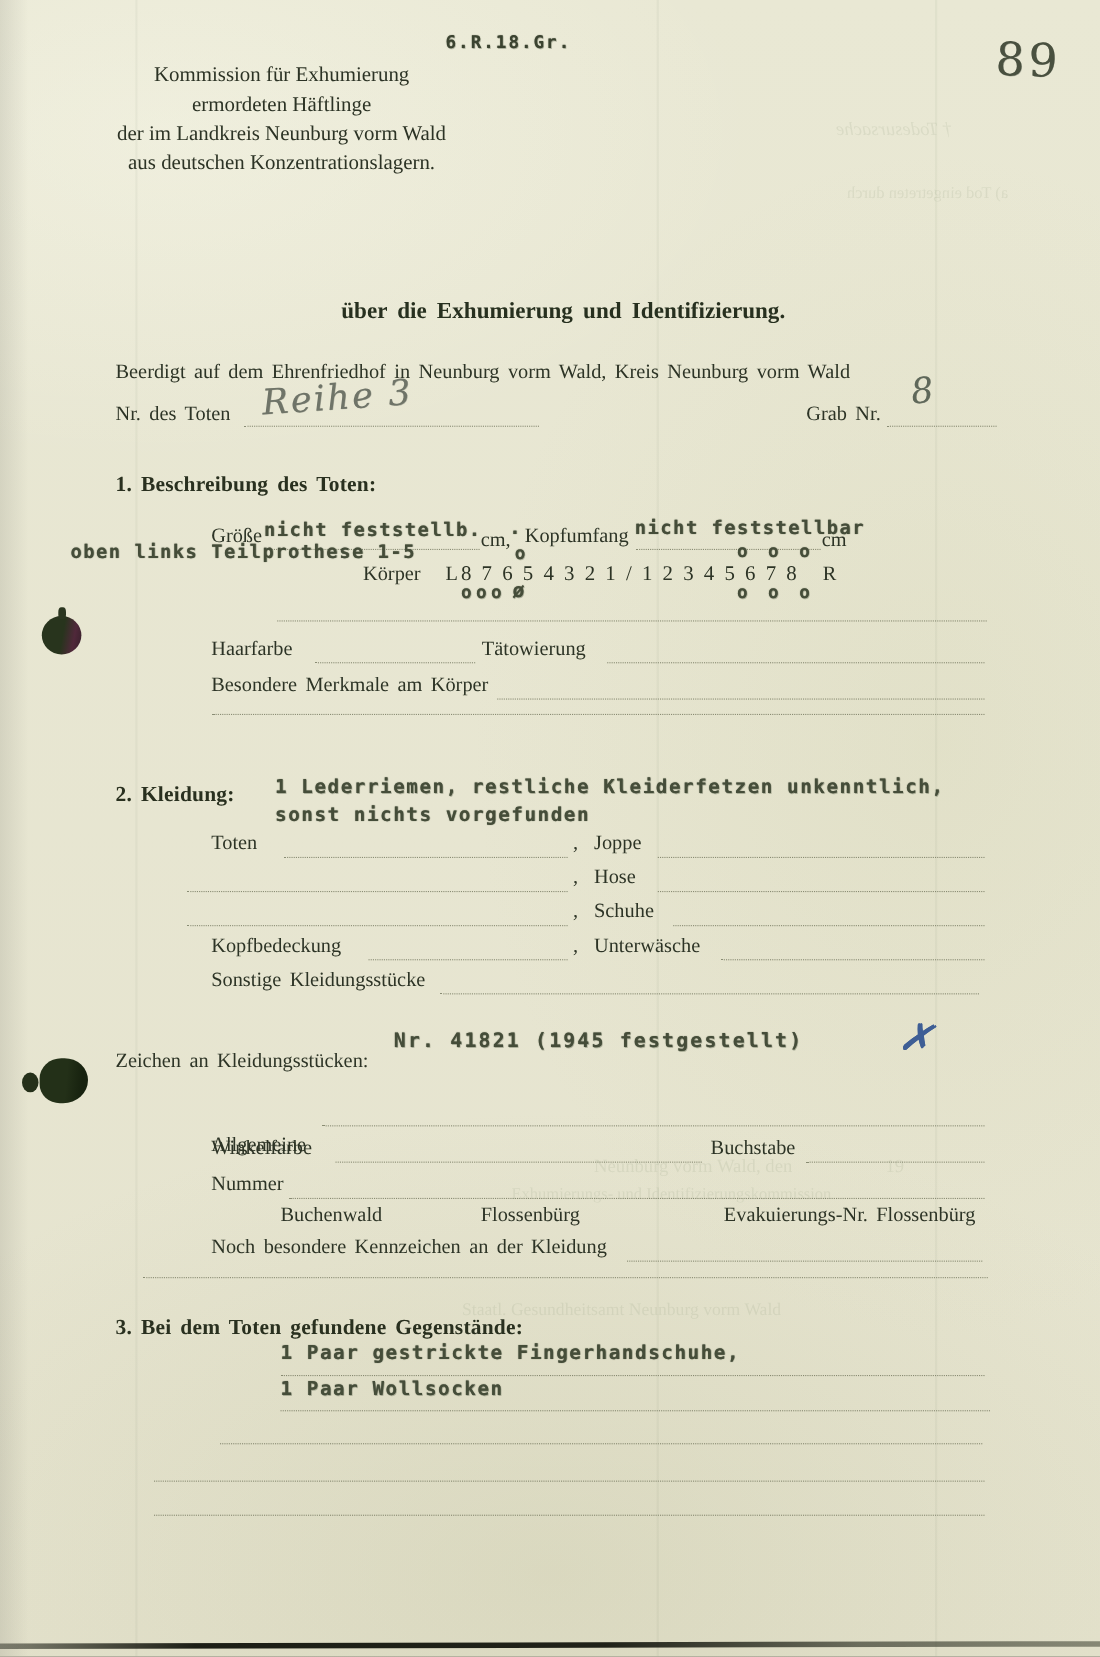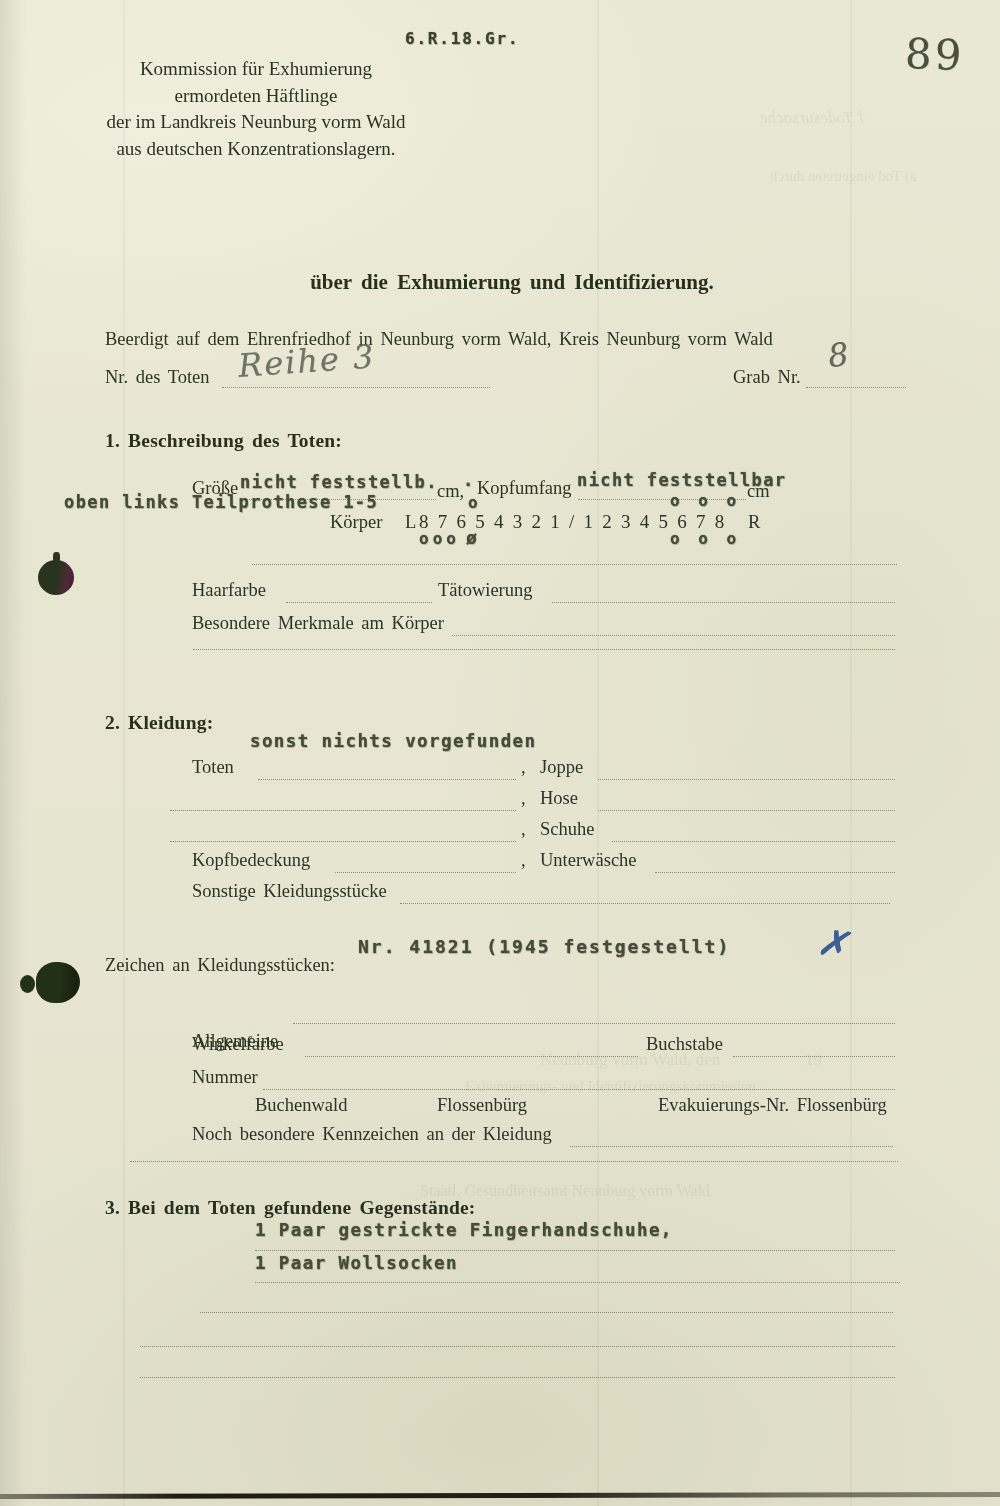--- a/index.html
+++ b/index.html
@@ -110,20 +110,21 @@
   <div class="abs lb" style="left:192px;top:580px;">Haarfarbe</div>
   <div class="dotline" style="left:286px;top:601px;width:146px;"></div>
   <div class="abs lb" style="left:438px;top:580px;">Tätowierung</div>
   <div class="dotline" style="left:552px;top:601px;width:343px;"></div>
 
   <div class="abs lb" style="left:192px;top:613px;">Besondere Merkmale am Körper</div>
   <div class="dotline" style="left:452px;top:634px;width:443px;"></div>
   <div class="dotline" style="left:193px;top:648px;width:702px;"></div>
 
   <div class="abs sec" style="left:105px;top:712px;">2. Kleidung:</div>
+  <div class="abs typed" style="left:250px;top:706px;font-size:17.5px;">1 Lederriemen, restliche Kleiderfetzen unkenntlich,</div>
   <div class="abs typed" style="left:250px;top:731px;font-size:17.5px;">sonst nichts vorgefunden</div>
 
   <div class="abs lb" style="left:192px;top:757px;">Toten</div>
   <div class="dotline" style="left:258px;top:778px;width:258px;"></div>
   <div class="abs lb" style="left:521px;top:757px;">,</div>
   <div class="abs lb" style="left:540px;top:757px;">Joppe</div>
   <div class="dotline" style="left:598px;top:778px;width:297px;"></div>
 
   <div class="dotline" style="left:170px;top:809px;width:346px;"></div>
   <div class="abs lb" style="left:521px;top:788px;">,</div>

